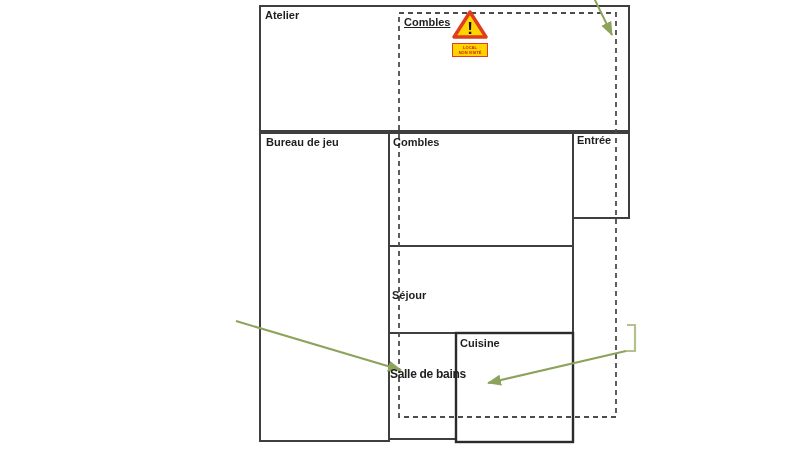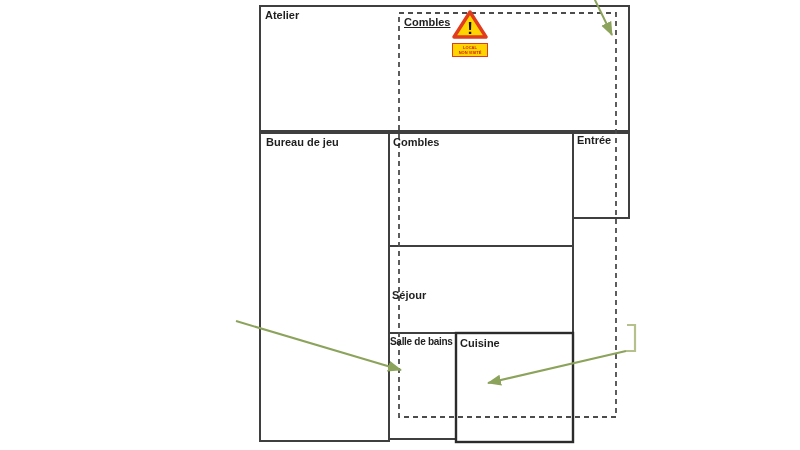--- a/index.html
+++ b/index.html
@@ -24,22 +24,23 @@
   }
   .room-label {
     position: absolute;
     font-size: 11px;
     font-weight: bold;
     color: var(--label-text, #1f1f1f);
     white-space: nowrap;
     line-height: 1;
   }
   .room-label.small {
-    font-size: 10px;
+    font-size: 12px;
     letter-spacing: -0.3px;
+    margin-top: 31px;
   }
   .warning-badge {
     position: absolute;
     left: 450px;
     top: 10px;
     width: 40px;
     text-align: center;
   }
   .warning-caption {
     margin: 0 auto;

